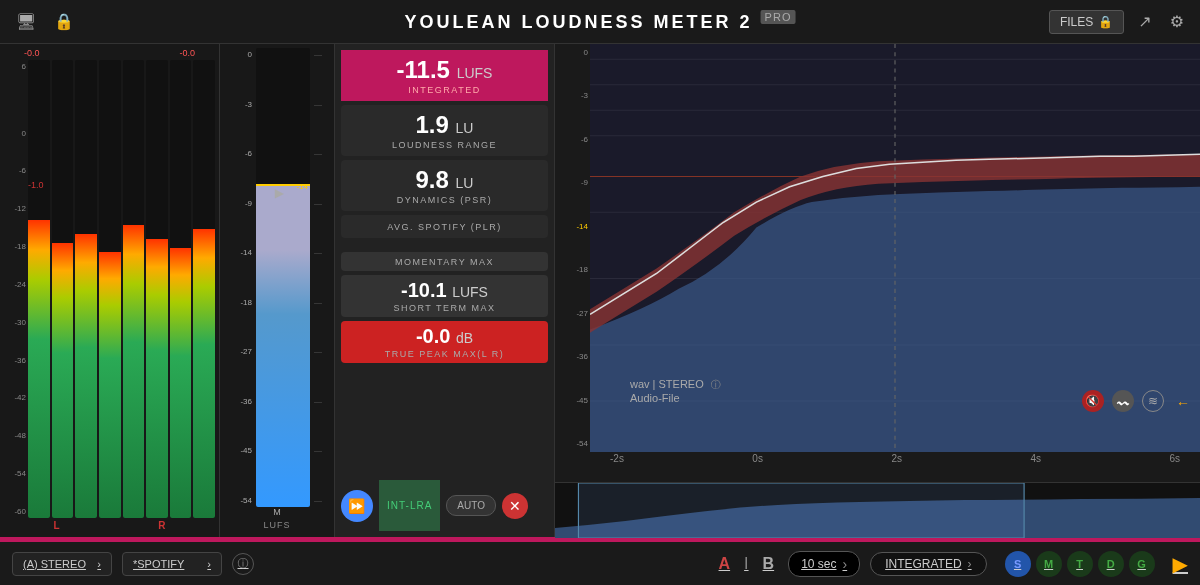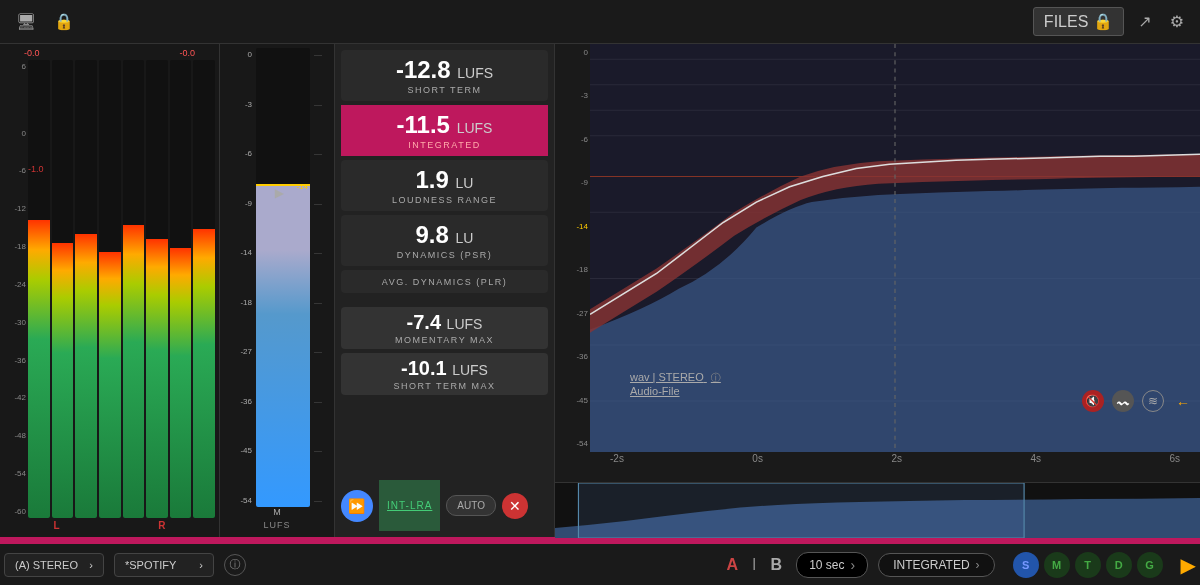--- a/index.html
+++ b/index.html
@@ -53,21 +53,21 @@
       align-items: center;
       gap: 10px;
       margin-left: auto;
     }
     .files-btn {
       background: #333;
       border: 1px solid #555;
       color: #ccc;
       padding: 4px 10px;
       border-radius: 3px;
-      font-size: 16px;
+      font-size: 12px;
       cursor: pointer;
       display: flex;
       align-items: center;
       gap: 5px;
     }
     .icon-btn {
       background: none;
       border: none;
       color: #aaa;
       font-size: 16px;
@@ -295,21 +295,20 @@
     }
     .btn-tag {
       background: #2a5a3a;
       border: none;
       border-radius: 0;
       color: #44cc77;
       font-size: 10px;
       padding: 20px 8px;
       cursor: pointer;
       letter-spacing: 1px;
-      text-decoration: underline;
     }
     .btn-auto {
       background: #333;
       border: 1px solid #555;
       border-radius: 10px;
       color: #aaa;
       font-size: 10px;
       padding: 4px 10px;
       cursor: pointer;
     }
@@ -376,25 +375,24 @@
     }
     .graph-mini {
       height: 55px;
       background: #111;
       position: relative;
       margin: 0;
       border-top: 1px solid #333;
     }
     .file-info-overlay {
       position: absolute;
-      bottom: 55px;
+      bottom: 48px;
       left: 40px;
       font-size: 11px;
       color: #aaa;
-      text-decoration: underline;
     }
     .file-info-icons {
       position: absolute;
       bottom: 40px;
       right: 10px;
       display: flex;
       gap: 8px;
       align-items: center;
     }
     .file-icon {
@@ -407,25 +405,26 @@
       font-size: 12px;
     }
     .file-icon.red { background: #aa2222; }
     .file-icon.white { background: #555; color: #fff; }
     .file-icon.outline { border: 1px solid #888; color: #aaa; }
 
     
     .bottom-bar {
       height: 48px;
       background: #1a1a1a;
-      border-top: 7px solid #be185d;
-      display: flex;
-      align-items: center;
-      padding: 0 4px;
+      border-top: 5px solid #be185d;
+      display: flex;
+      align-items: center;
+      padding: 0 12px;
       gap: 10px;
+      text-decoration: underline;
     }
     .preset-btn {
       background: #222;
       border: 1px solid #444;
       border-radius: 4px;
       color: #ccc;
       font-size: 11px;
       padding: 5px 10px;
       cursor: pointer;
       display: flex;
@@ -537,39 +536,43 @@
     }
   </style>
 </head>
 <body>
 
 <div class="header">
   <div class="header-left">
     <button class="icon-btn">🖥</button>
     <button class="icon-btn">🔒</button>
   </div>
+  <div class="header-title">
+    <span>YOULEAN LOUDNESS METER 2</span>
+    <span class="pro">PRO</span>
+  </div>
   <div class="header-right">
     <button class="files-btn">
       <span>FILES</span>
       <span>🔒</span>
     </button>
     <button class="icon-btn">↗</button>
     <button class="icon-btn">⚙</button>
   </div>
 </div>
 
 <div class="main-area">
 
   <div class="vu-section">
     <div class="vu-label-row">
       <span>-0.0</span>
       <span>-0.0</span>
     </div>
 
-    <div style="position:absolute; left:28px; top:120px; font-size:9px; color:#cc3333; z-index:5;">-1.0</div>
+    <div style="position:absolute; left:28px; top:136px; font-size:9px; color:#cc3333; z-index:5;">-1.0</div>
 
     <div class="vu-meters-container">
 
       <div class="vu-scale">
         <span>6</span>
           <span></span>
           <span>0</span>
           <span>-6</span>
           <span>-12</span>
         <span>-18</span>
@@ -649,27 +652,20 @@
           <span>—</span>
       </div>
     </div>
 
     <div style="position:absolute; right:50px; top:calc(30% - 6px); font-size:12px; color:#aaa;">▶</div>
     <div class="lufs-m">M</div>
     <div class="lufs-label-bottom">LUFS</div>
   </div>
 
   <div class="meters-panel">
-    <div class="meter-block">
-      <div class="meter-value">
-        <span>-12.8</span>
-        <span class="unit">LUFS</span>
-      </div>
-      <div class="meter-label">SHORT TERM</div>
-    </div>
     <div class="meter-block integrated">
       <div class="meter-value">
         <span>-11.5</span>
         <span class="unit">LUFS</span>
       </div>
       <div class="meter-label">INTEGRATED</div>
     </div>
     <div class="meter-block">
       <div class="meter-value">
         <span>1.9</span>
@@ -678,36 +674,39 @@
       <div class="meter-label">LOUDNESS RANGE</div>
     </div>
     <div class="meter-block">
       <div class="meter-value">
         <span>9.8</span>
         <span class="unit">LU</span>
       </div>
       <div class="meter-label">DYNAMICS (PSR)</div>
     </div>
     <div class="meter-block">
-      <div class="meter-label">AVG. DYNAMICS (PLR)</div>
+      <div class="meter-label">AVG. SPOTIFY (PLR)</div>
     </div>
     <div class="meter-divider"></div>
     <div class="meter-block-small max-val">
-      <div class="meter-value">
-        <span>-7.4</span>
-        <span class="unit">LUFS</span>
-      </div>
       <div class="meter-label">MOMENTARY MAX</div>
     </div>
     <div class="meter-block-small max-val">
       <div class="meter-value">
         <span>-10.1</span>
         <span class="unit">LUFS</span>
       </div>
       <div class="meter-label">SHORT TERM MAX</div>
+    </div>
+    <div class="meter-block-small peak">
+      <div class="meter-value">
+        <span>-0.0</span>
+        <span class="unit">dB</span>
+      </div>
+      <div class="meter-label">TRUE PEAK MAX(L R)</div>
     </div>
     <div class="controls-row">
       <button class="btn-play">⏩</button>
       <button class="btn-tag">INT-LRA</button>
       <button class="btn-auto">AUTO</button>
       <button class="btn-close">✕</button>
     </div>
   </div>
 
   <div class="graph-area">

